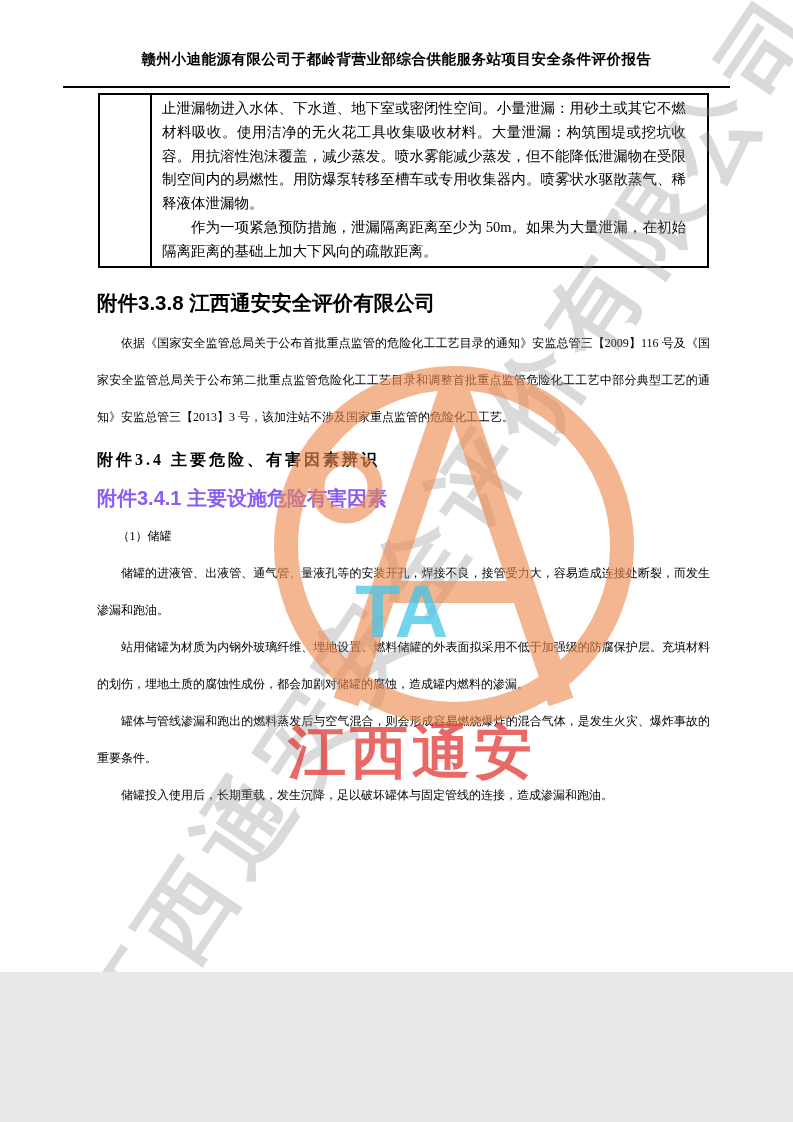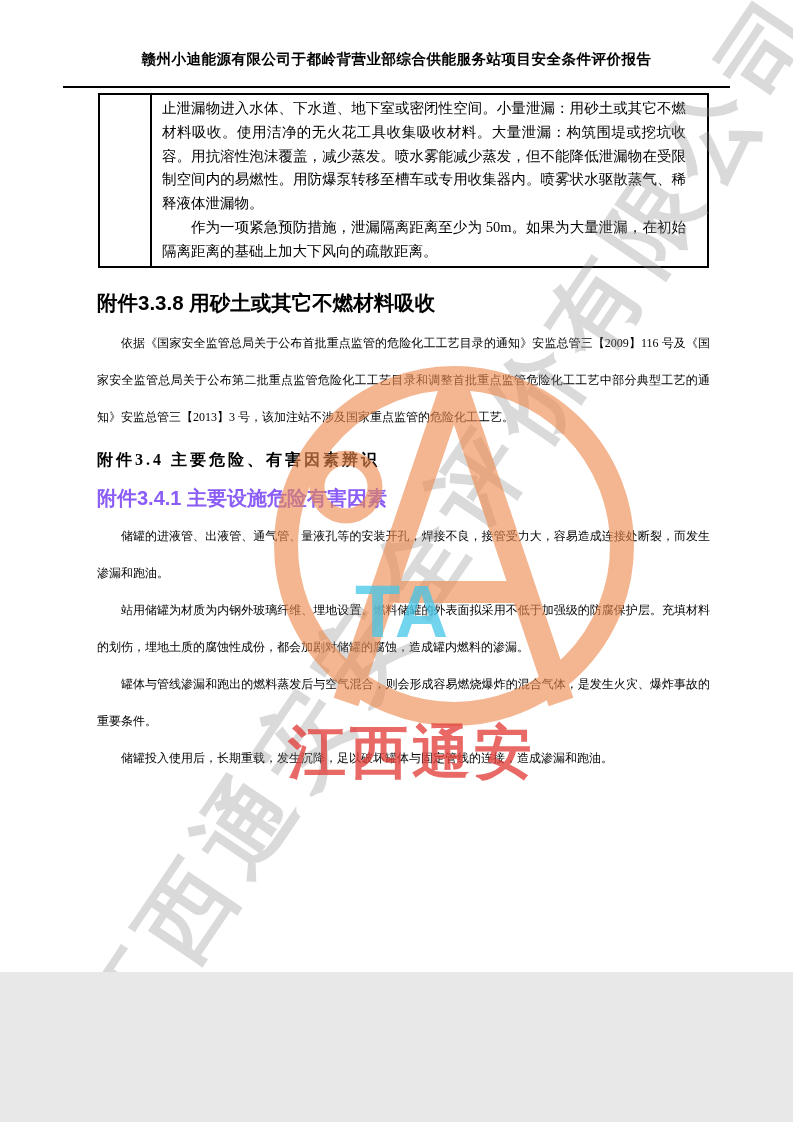--- a/index.html
+++ b/index.html
@@ -98,26 +98,27 @@
         <tr>
           <td class="c1"></td>
           <td class="c2">
             <p>止泄漏物进入水体、下水道、地下室或密闭性空间。小量泄漏：用砂土或其它不燃材料吸收。使用洁净的无火花工具收集吸收材料。大量泄漏：构筑围堤或挖坑收容。用抗溶性泡沫覆盖，减少蒸发。喷水雾能减少蒸发，但不能降低泄漏物在受限制空间内的易燃性。用防爆泵转移至槽车或专用收集器内。喷雾状水驱散蒸气、稀释液体泄漏物。</p>
             <p class="ind">作为一项紧急预防措施，泄漏隔离距离至少为 50m。如果为大量泄漏，在初始隔离距离的基础上加大下风向的疏散距离。</p>
           </td>
         </tr>
       </tbody>
     </table>
 
-    <h2 class="h-338">附件3.3.8 用砂土或其它不燃材料吸收</h2>
+    <h2 class="h-338">附件3.3.8 江西通安安全评价有限公司</h2>
     <p class="body-p">依据《国家安全监管总局关于公布首批重点监管的危险化工工艺目录的通知》安监总管三【2009】116 号及《国家安全监管总局关于公布第二批重点监管危险化工工艺目录和调整首批重点监管危险化工工艺中部分典型工艺的通知》安监总管三【2013】3 号，该加注站不涉及国家重点监管的危险化工工艺。</p>
 
     <h1 class="h-34">附件3.4 主要危险、有害因素辨识</h1>
     <h2 class="h-341">附件3.4.1 主要设施危险有害因素</h2>
 
+    <p class="body-p sub">（1）储罐</p>
     <p class="body-p">储罐的进液管、出液管、通气管、量液孔等的安装开孔，焊接不良，接管受力大，容易造成连接处断裂，而发生渗漏和跑油。</p>
     <p class="body-p">站用储罐为材质为内钢外玻璃纤维、埋地设置。燃料储罐的外表面拟采用不低于加强级的防腐保护层。充填材料的划伤，埋地土质的腐蚀性成份，都会加剧对储罐的腐蚀，造成罐内燃料的渗漏。</p>
     <p class="body-p">罐体与管线渗漏和跑出的燃料蒸发后与空气混合，则会形成容易燃烧爆炸的混合气体，是发生火灾、爆炸事故的重要条件。</p>
     <p class="body-p">储罐投入使用后，长期重载，发生沉降，足以破坏罐体与固定管线的连接，造成渗漏和跑油。</p>
   </div>
 
   <div class="wm wm-diag">江西通安安全评价有限公司</div>
 
   <div class="wm wm-logo">
     <svg width="392" height="392" viewBox="0 0 392 392">

